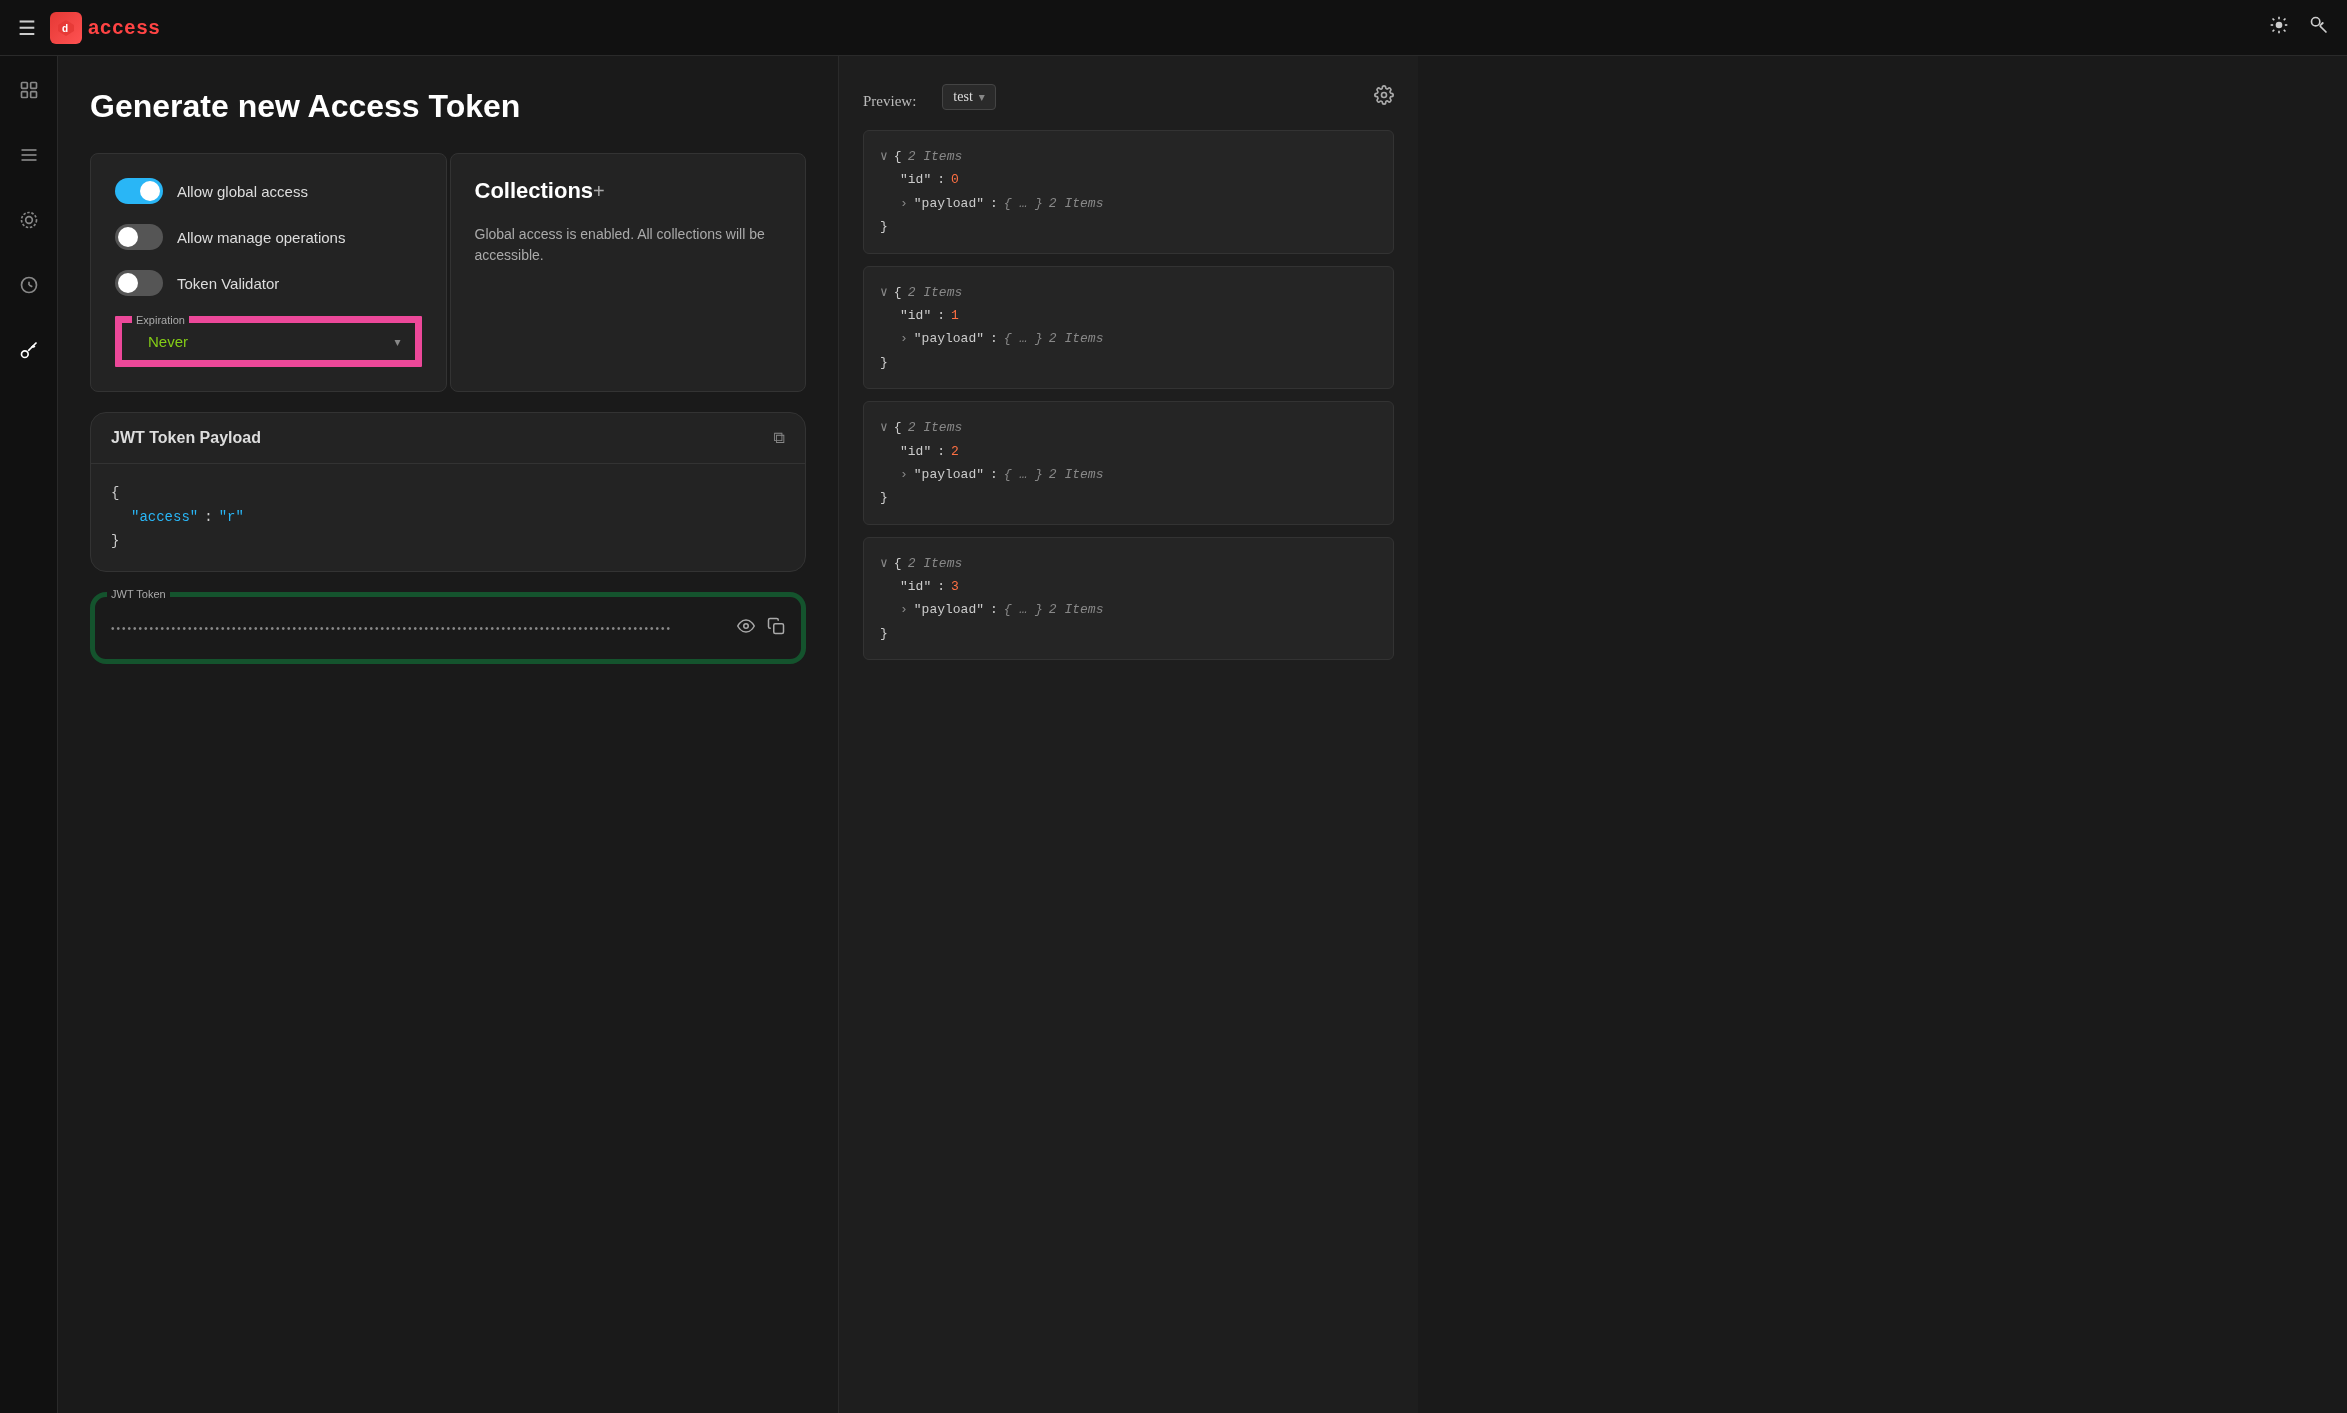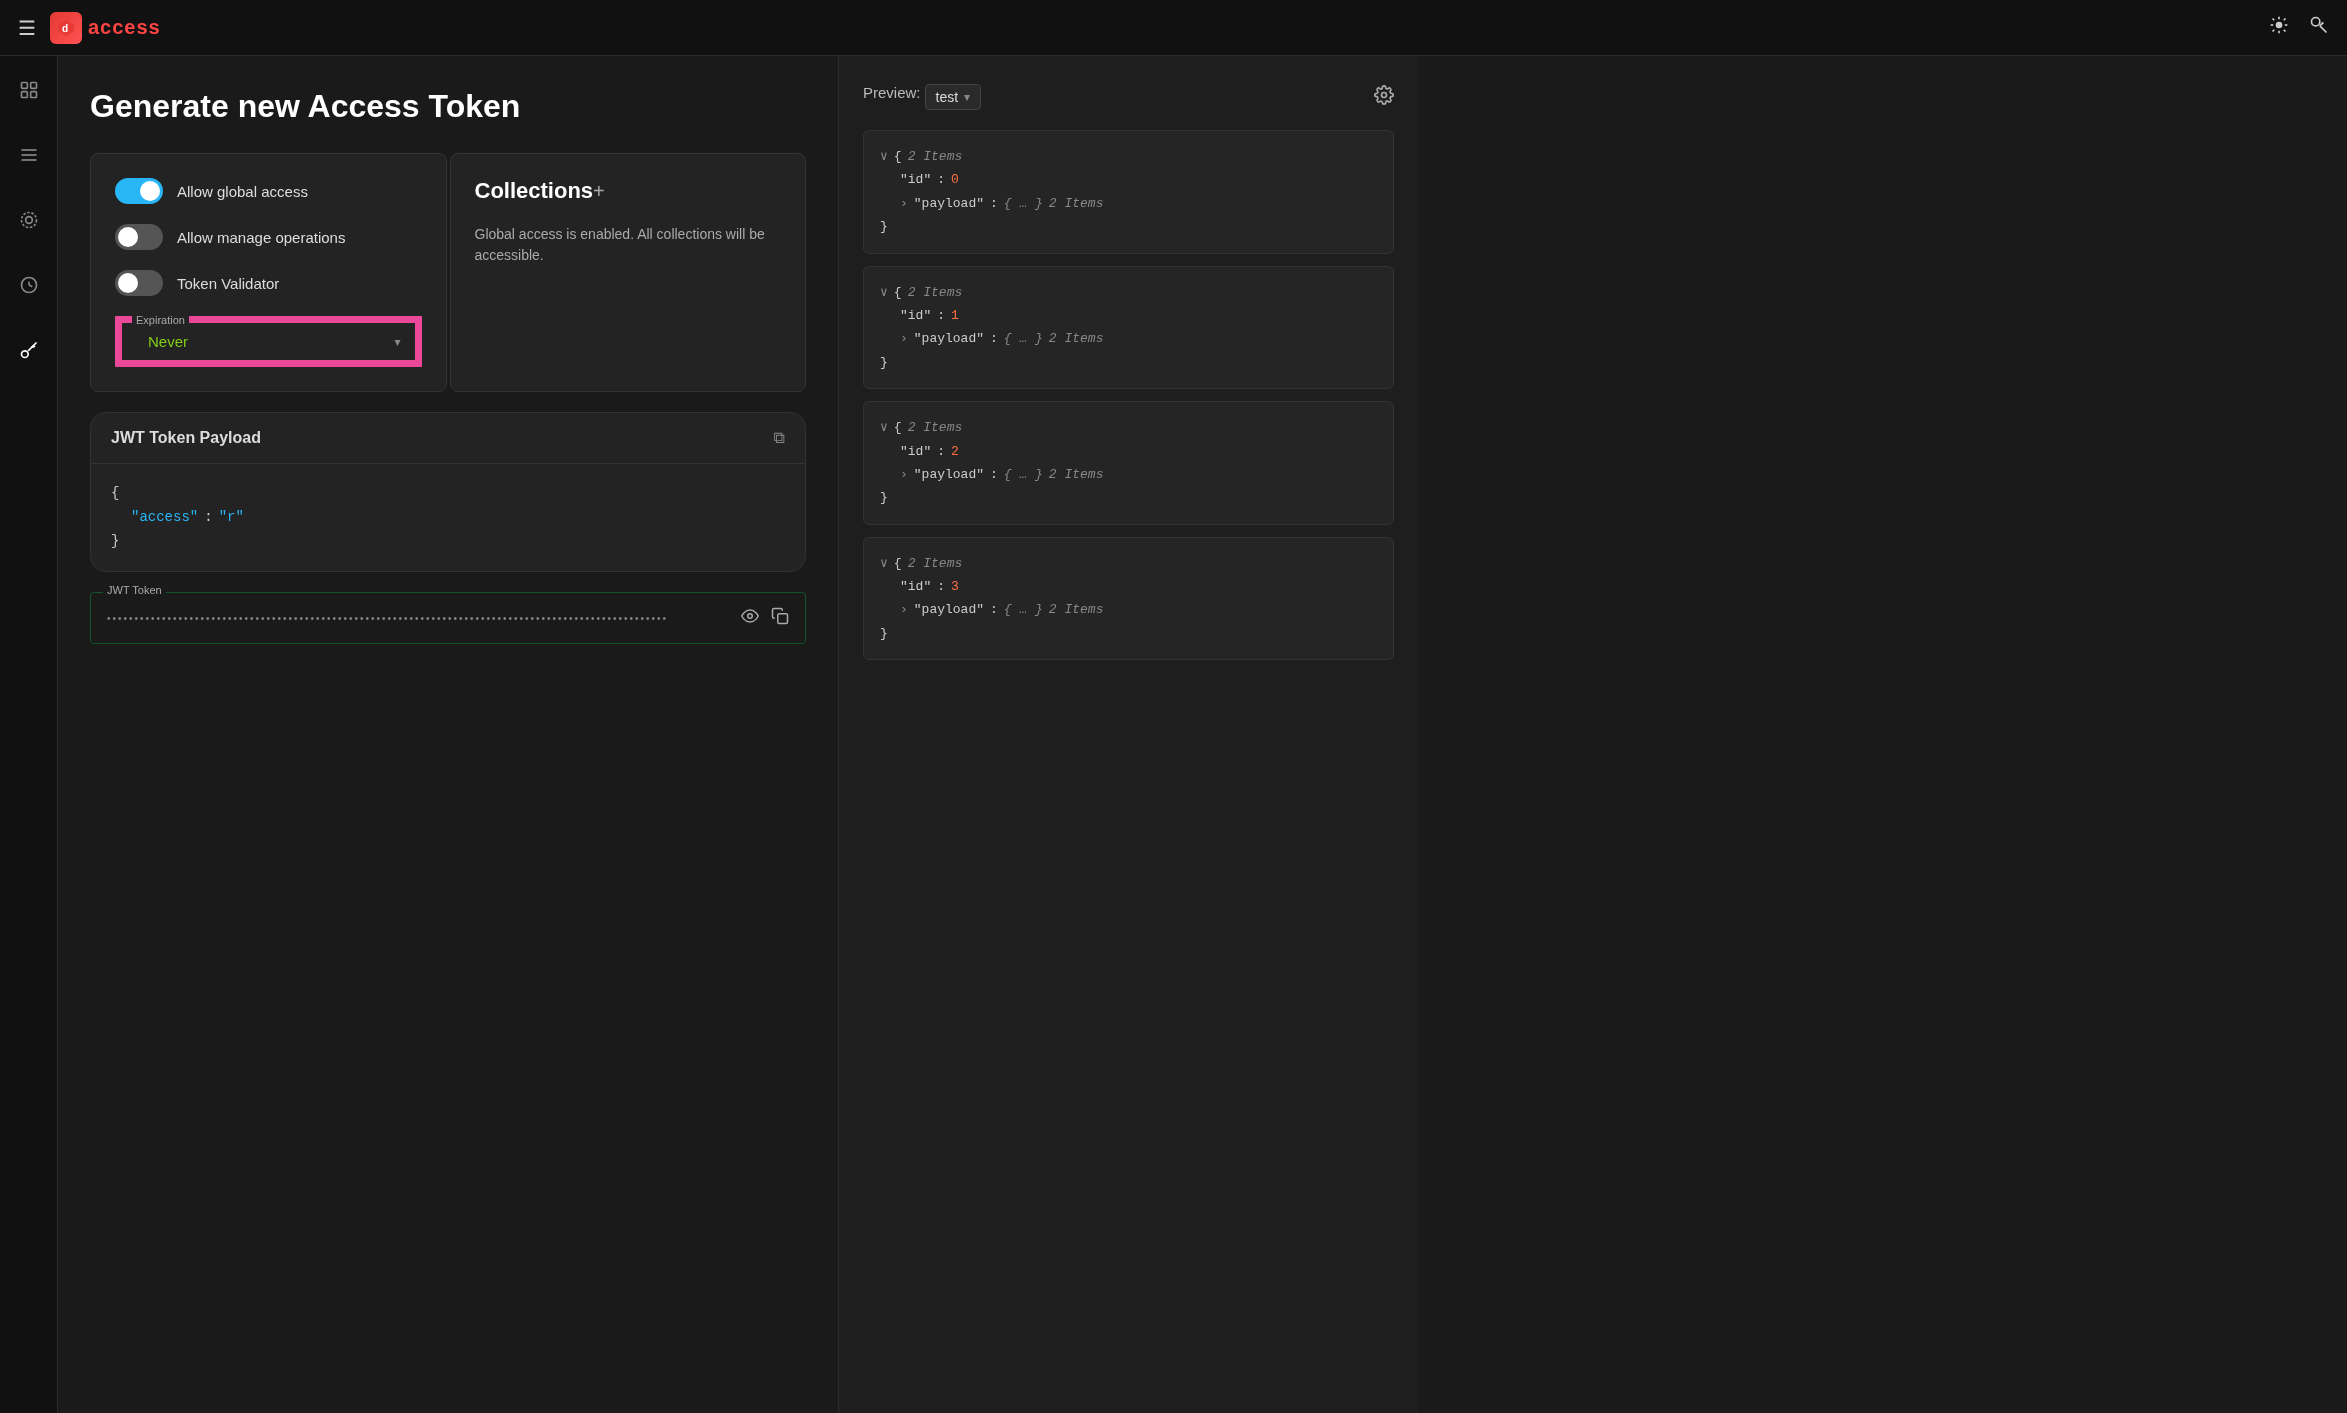--- a/index.html
+++ b/index.html
@@ -201,23 +201,23 @@
       line-height: 1.7;
       color: #ccc;
     }
     .code-brace { color: #ccc; }
     .code-string { color: #29b6f6; }
     .code-value { color: #29b6f6; }
 
     
     .jwt-token-wrapper {
       position: relative;
-      border: 1px solid #14532d;
-      border-radius: 4px;
-      padding: 14px 16px;
+      border: 5px solid #14532d;
+      border-radius: 16px;
+      padding: 20px 16px;
     }
     .jwt-token-label {
       position: absolute;
       top: -9px;
       left: 12px;
       background: #1a1a1a;
       padding: 0 4px;
       font-size: 11px;
       color: #aaa;
     }
@@ -247,22 +247,23 @@
       overflow-y: auto;
     }
     .preview-header {
       display: flex;
       align-items: center;
       justify-content: space-between;
       margin-bottom: 20px;
     }
     .preview-label-group {
       display: flex;
-      align-items: flex-start;
-      gap: 4px;
+      align-items: flex-end;
+      gap: 26px;
+      font-family: Liberation Serif, serif;
     }
     .preview-label { font-size: 15px; color: #bbb; }
     .preview-select {
       display: flex;
       align-items: center;
       gap: 6px;
       background: #2a2a2a;
       border: 1px solid #444;
       border-radius: 4px;
       padding: 4px 10px;

